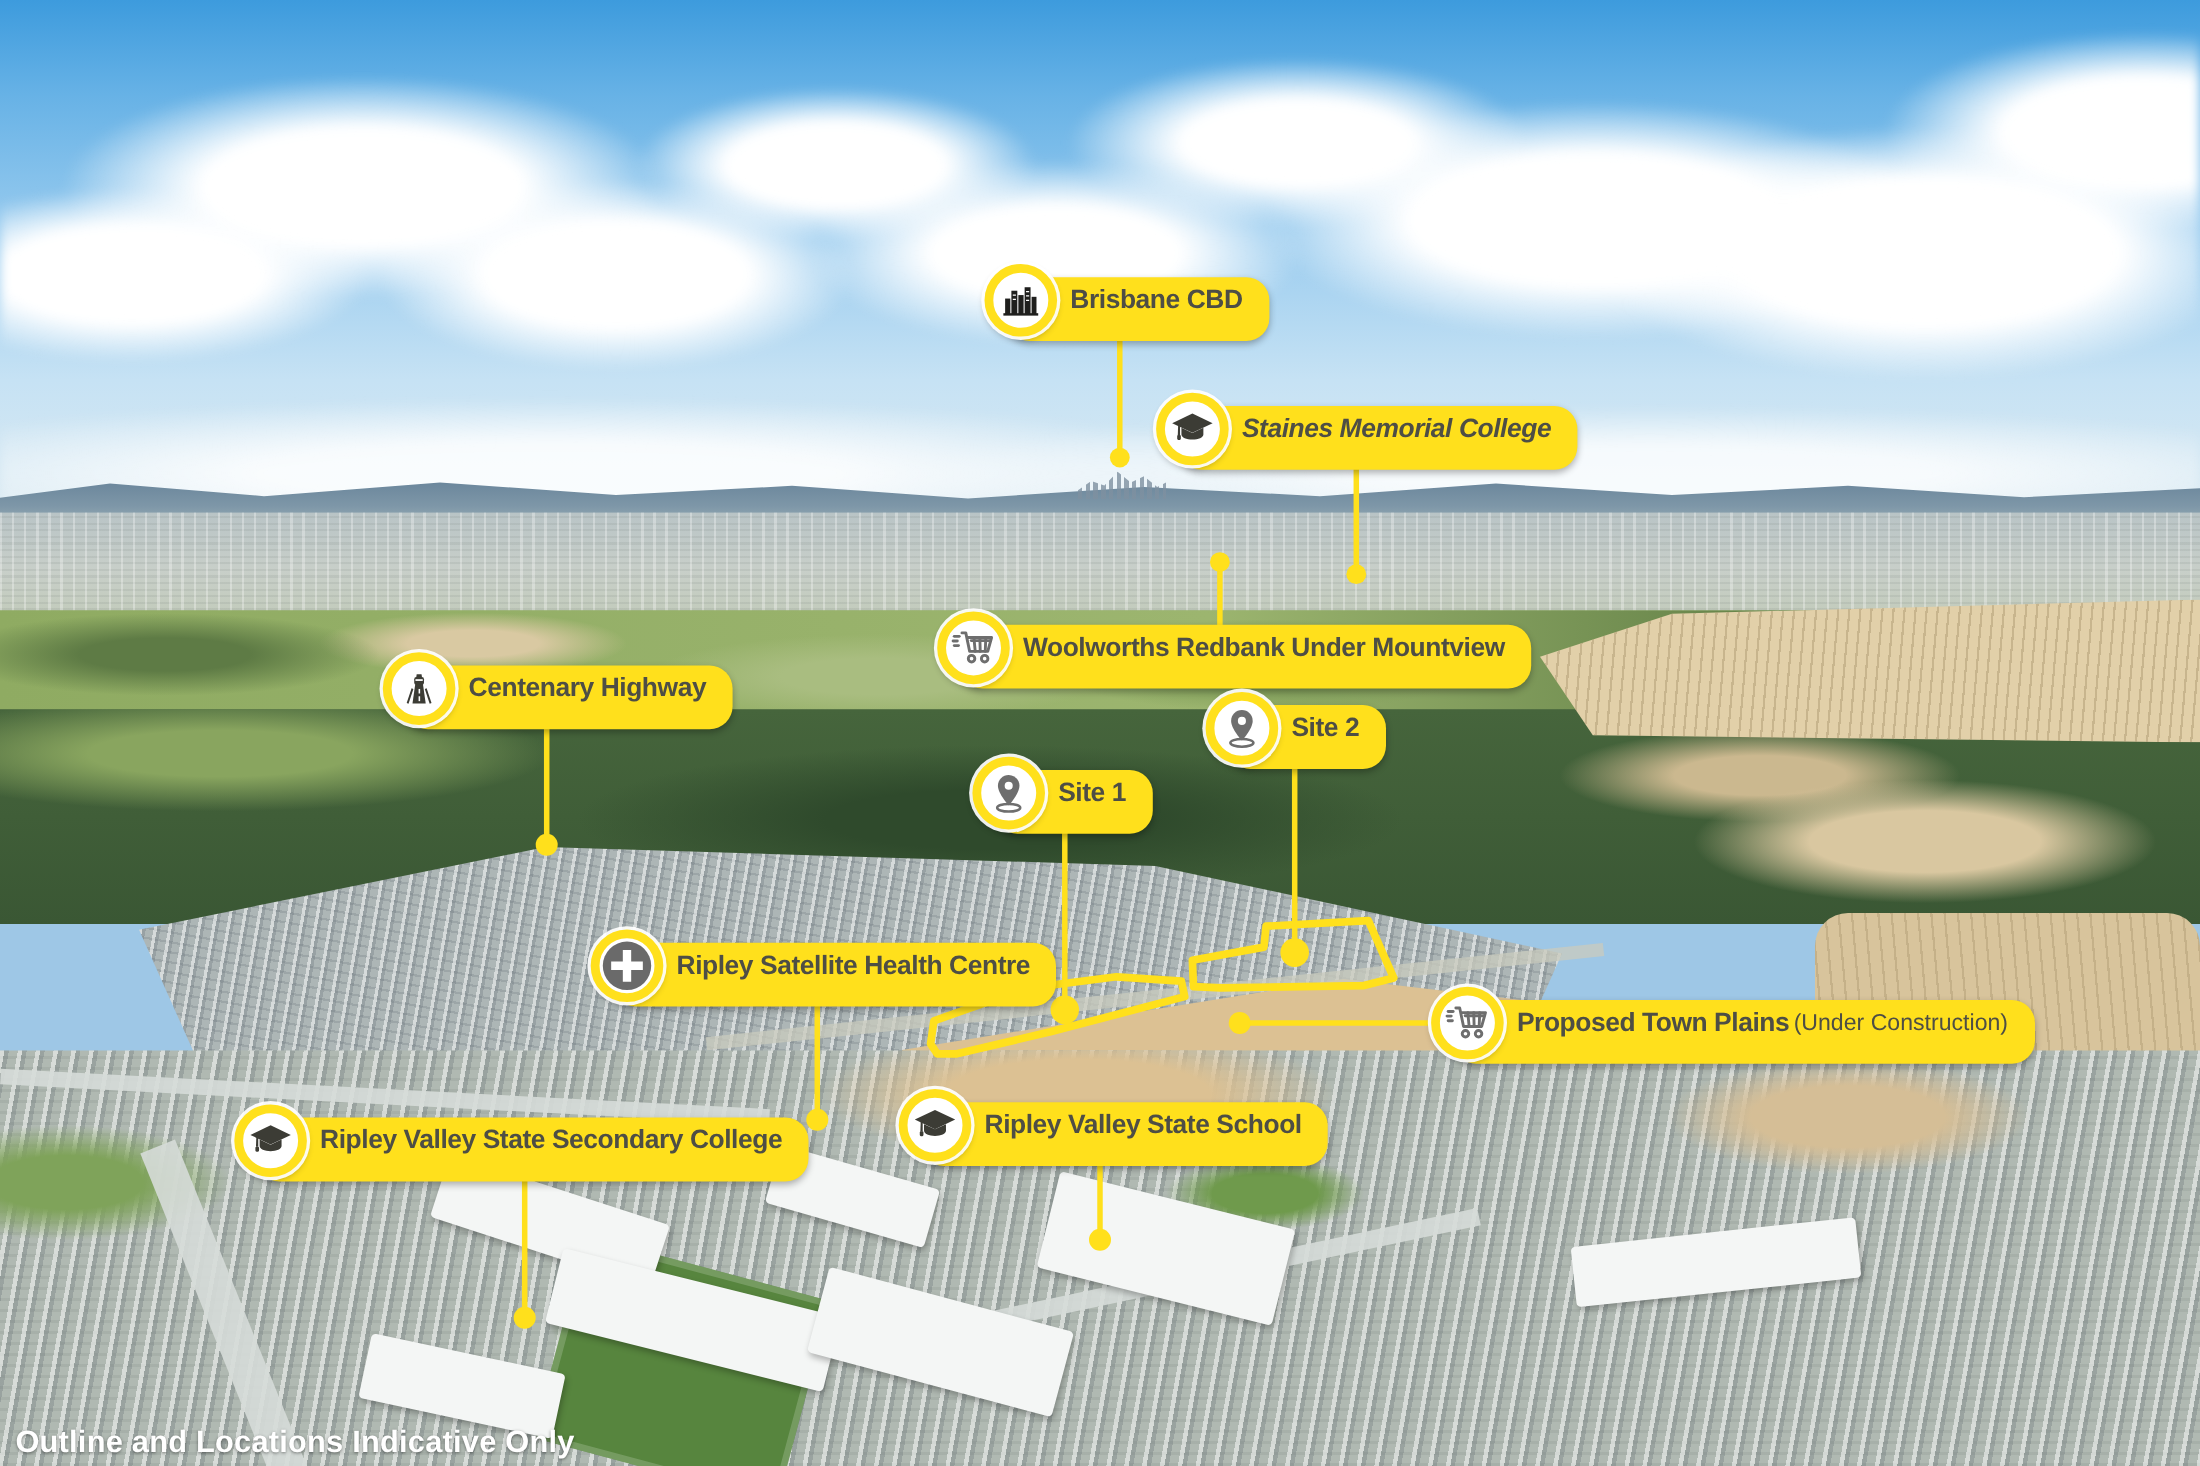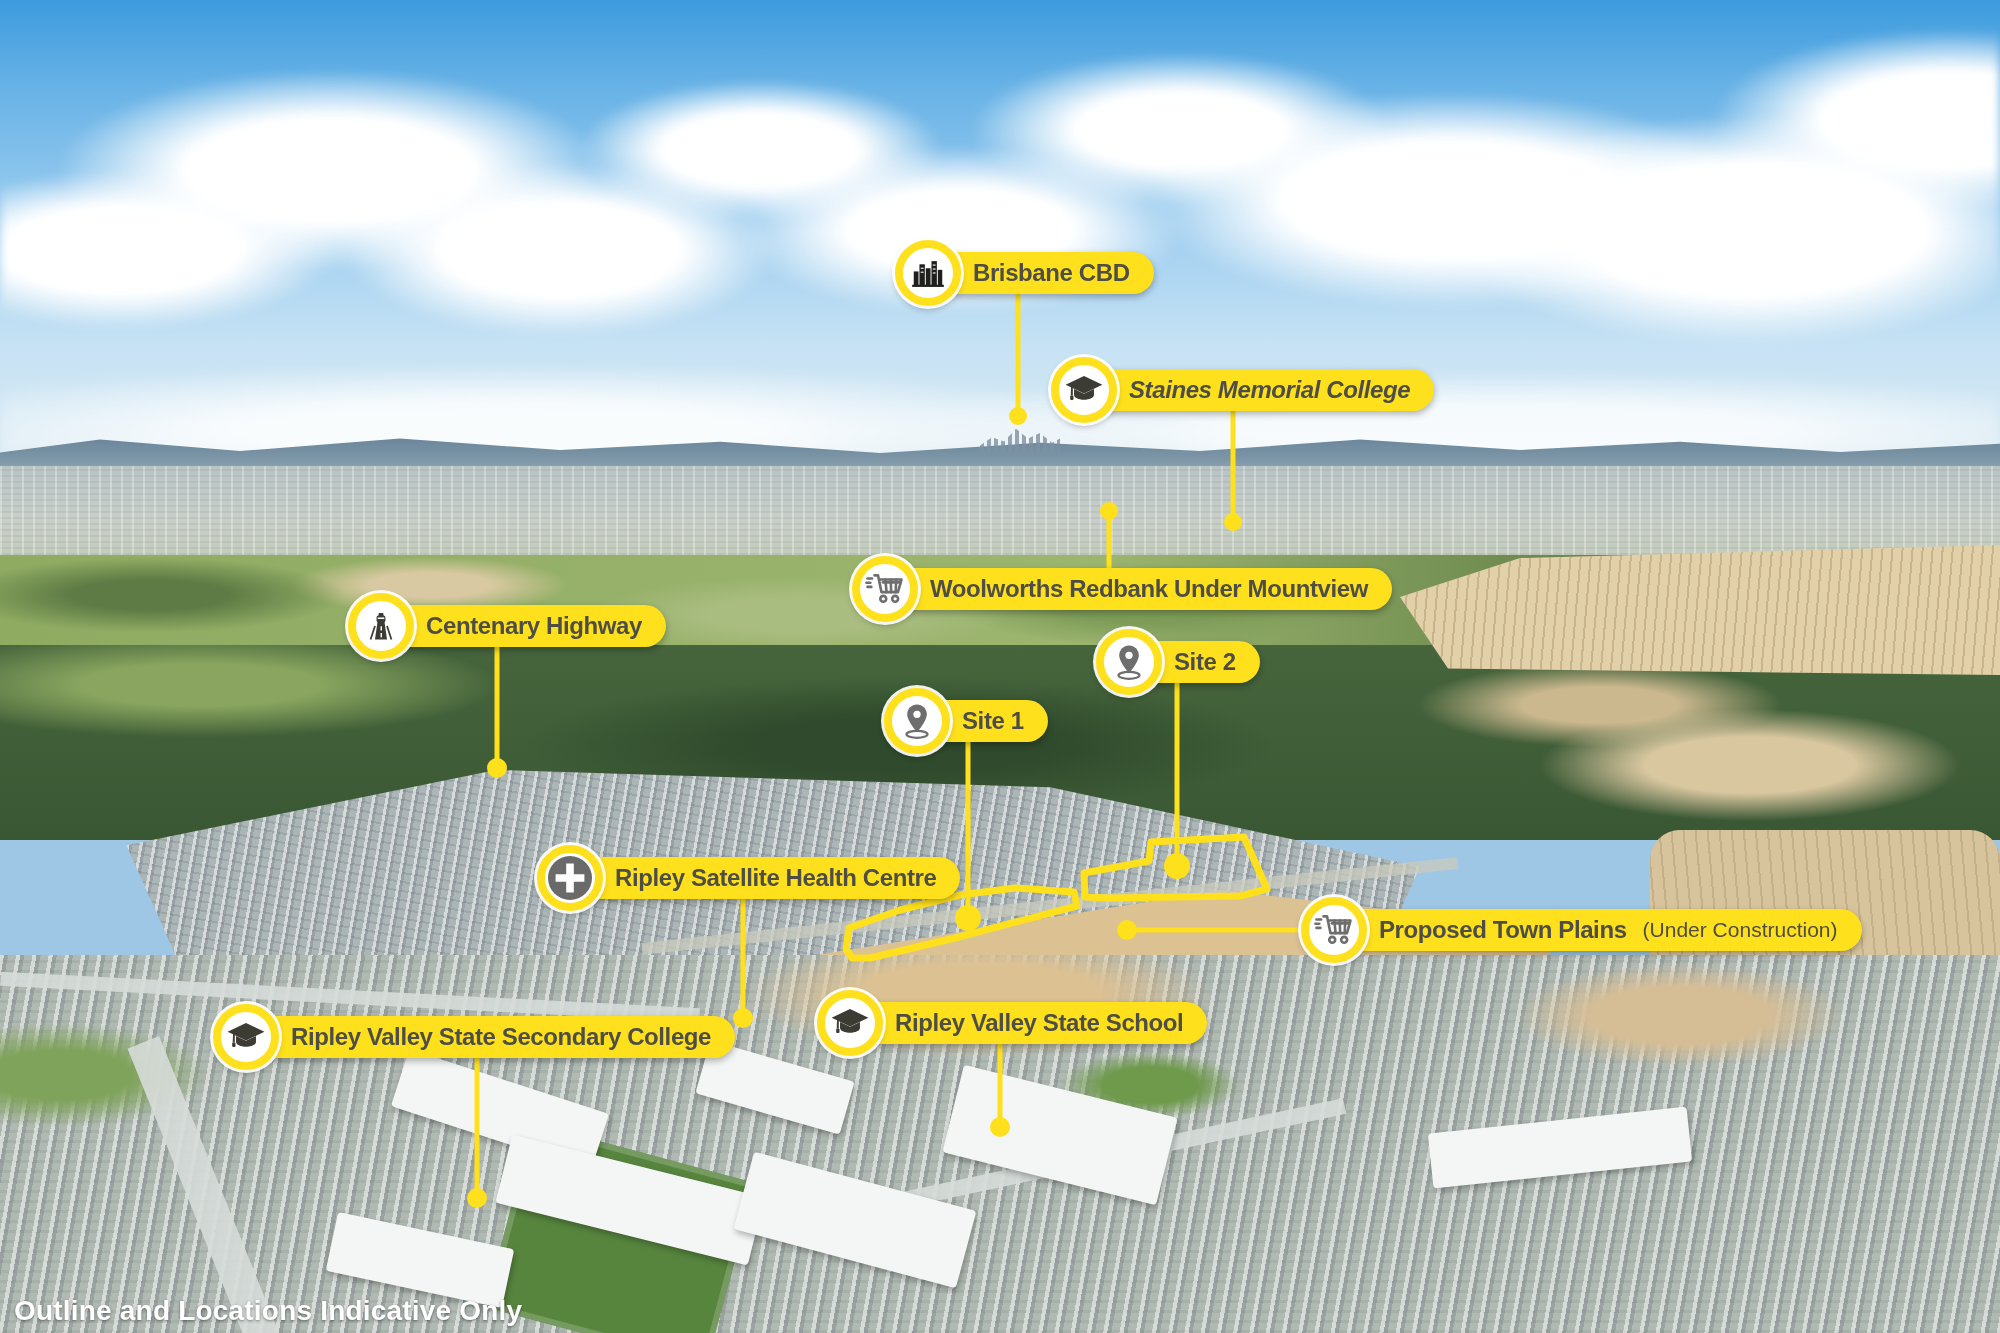--- a/index.html
+++ b/index.html
@@ -92,24 +92,24 @@
   .r2{left:0;top:990px;width:700px;height:14px;transform:rotate(3deg);}
   .r3{left:850px;top:1150px;width:500px;height:16px;transform:rotate(-12deg);}
   .r4{left:640px;top:900px;width:820px;height:12px;transform:rotate(-6deg);opacity:.75;background:#C9CBBE;}
   
   #overlay{position:absolute;left:0;top:0;z-index:5;}
   
   #markers{position:absolute;left:0;top:0;width:2000px;height:1333px;z-index:10;}
   .marker{position:absolute;width:66px;height:66px;}
   .pill{position:absolute;left:20px;top:12px;height:42px;border-radius:21px;
     background:var(--yellow);white-space:nowrap;z-index:1;
-    padding:0 24px 0 58px;box-shadow:0 3px 7px rgba(0,0,0,.3);
+    padding:0 24px 16px 58px;box-shadow:0 3px 7px rgba(0,0,0,.3);
     display:flex;align-items:center;}
   .pill-text{font-weight:700;font-size:24px;letter-spacing:-0.4px;color:var(--label);line-height:42px;}
-  .pill-sub{font-weight:400;font-size:21px;color:var(--label);margin-left:16px;line-height:42px;}
+  .pill-sub{font-weight:400;font-size:21px;color:var(--label);margin-left:4px;line-height:42px;}
   .badge{position:absolute;left:0;top:0;width:66px;height:66px;border-radius:50%;
     background:#fff;border:8px solid var(--yellow);box-sizing:border-box;z-index:2;
     box-shadow:0 0 0 3px rgba(255,255,255,.92),0 3px 7px rgba(0,0,0,.3);
     display:flex;align-items:center;justify-content:center;}
   .badge svg{display:block;}
   
   #disclaimer{position:absolute;left:14px;bottom:6px;z-index:12;color:#fff;
     font-size:28px;font-weight:600;letter-spacing:.2px;text-shadow:0 1px 3px rgba(0,0,0,.45);}
 </style>
 </head>

